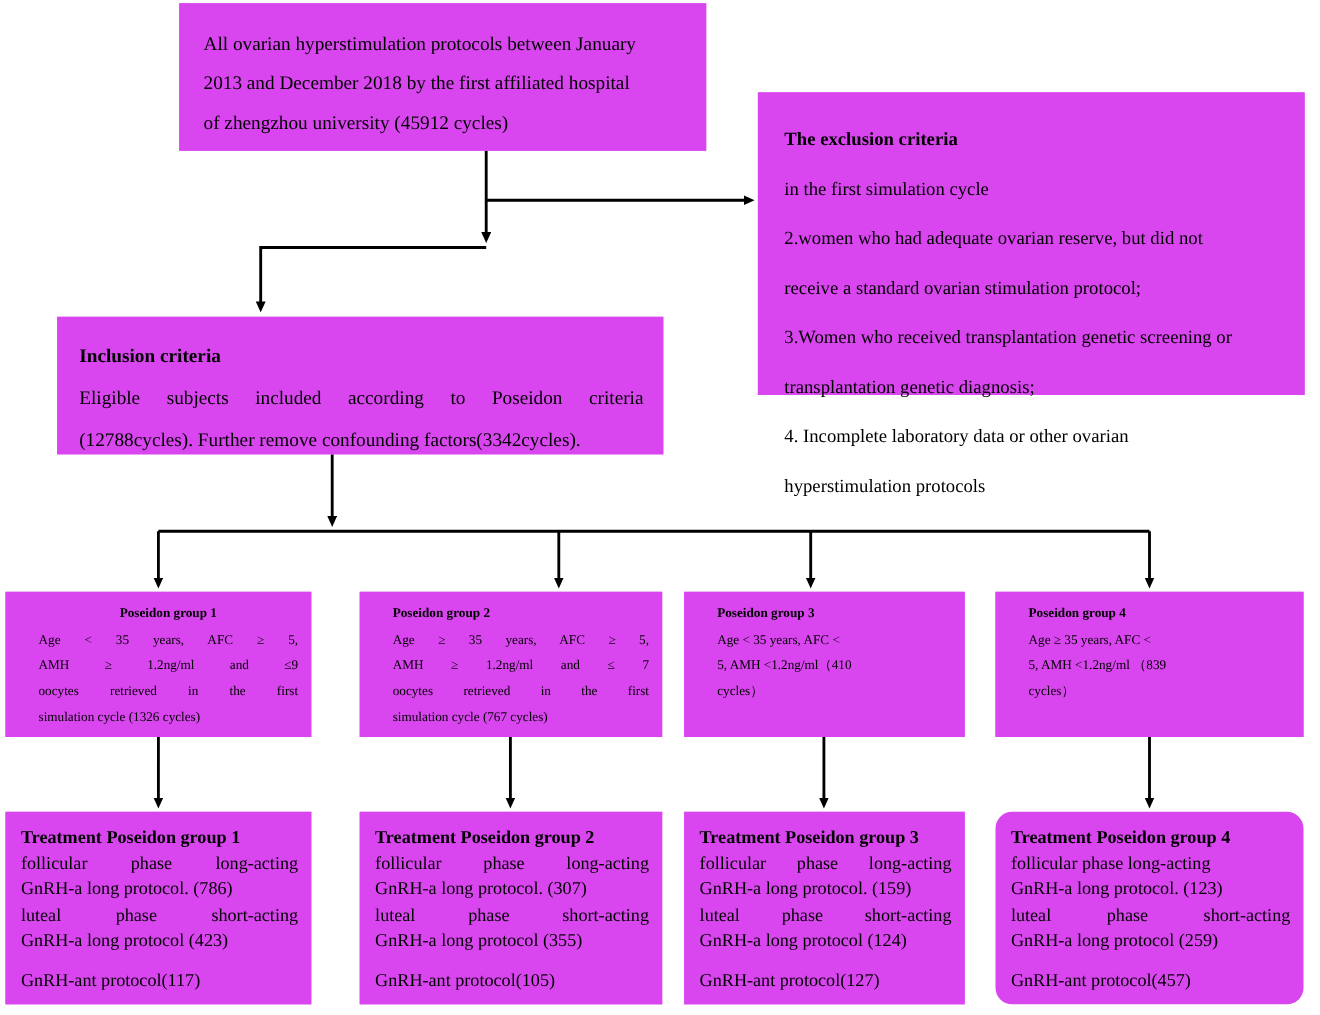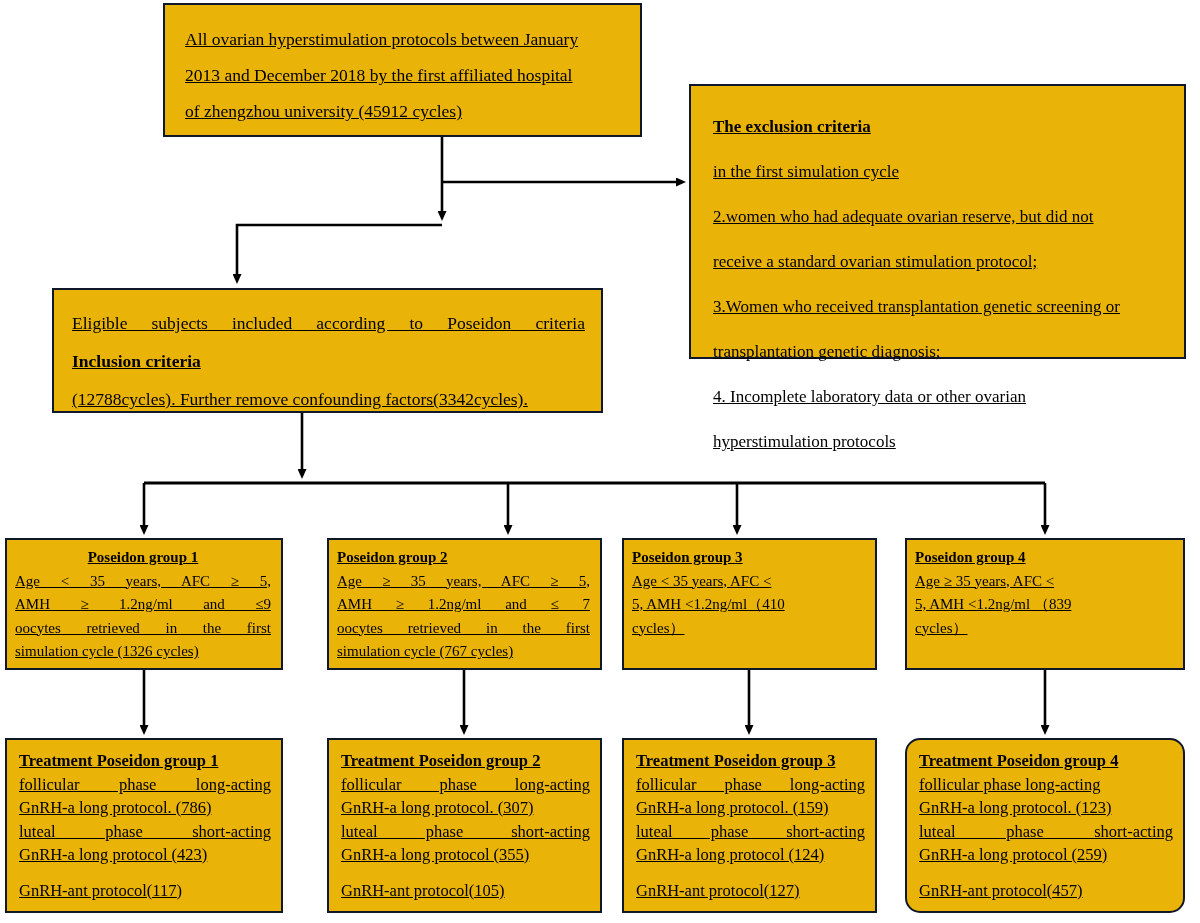--- a/index.html
+++ b/index.html
@@ -12,24 +12,23 @@
     width: 1200px;
     height: 923px;
     background: #ffffff;
     font-family: "Liberation Serif", "DejaVu Serif", serif;
     color: #000000;
     overflow: hidden;
   }
   .box {
     position: absolute;
     box-sizing: border-box;
-    border: 2px solid #0f172a;
-    background: #eab308;
+    border: 2px solid #d946ef;
+    background: #d946ef;
     z-index: 2;
-    text-decoration: underline;
   }
   .ttl {
     font-weight: bold;
     display: block;
   }
   .ln {
     display: block;
   }
   
   #box-source {
@@ -69,22 +68,22 @@
   }
   #box-inclusion .just {
     text-align: justify;
     text-align-last: justify;
   }
 
   
   .grp {
     top: 538px;
     height: 132px;
-    padding: 6px 10px 0 8px;
-    font-size: 15px;
+    padding: 6px 10px 0 28px;
+    font-size: 12px;
     line-height: 23.5px;
   }
   .grp .just {
     text-align: justify;
     text-align-last: justify;
   }
   #box-group-1 { left: 5px;   width: 278px; }
   #box-group-2 { left: 327px; width: 275px; }
   #box-group-3 { left: 622px; width: 255px; }
   #box-group-4 { left: 905px; width: 280px; }
@@ -161,22 +160,22 @@
     <span class="ln">in the first simulation cycle</span>
     <span class="ln">2.women who had adequate ovarian reserve, but did not</span>
     <span class="ln">receive a standard ovarian stimulation protocol;</span>
     <span class="ln">3.Women who received transplantation genetic screening or</span>
     <span class="ln">transplantation genetic diagnosis;</span>
     <span class="ln">4.  Incomplete laboratory data or other ovarian</span>
     <span class="ln">hyperstimulation protocols</span>
   </div>
 
   <div class="box" id="box-inclusion">
+    <span class="ln ttl">Inclusion criteria</span>
     <span class="ln just">Eligible subjects included according to Poseidon criteria</span>
-    <span class="ln ttl">Inclusion criteria</span>
     <span class="ln">(12788cycles). Further remove confounding factors(3342cycles).</span>
   </div>
 
   <div class="box grp" id="box-group-1">
     <span class="ln ttl">Poseidon group 1</span>
     <span class="ln just">Age  &lt;  35  years,  AFC  ≥  5,</span>
     <span class="ln just">AMH  ≥  1.2ng/ml  and  ≤9</span>
     <span class="ln just">oocytes  retrieved  in  the  first</span>
     <span class="ln">simulation cycle (1326 cycles)</span>
   </div>

